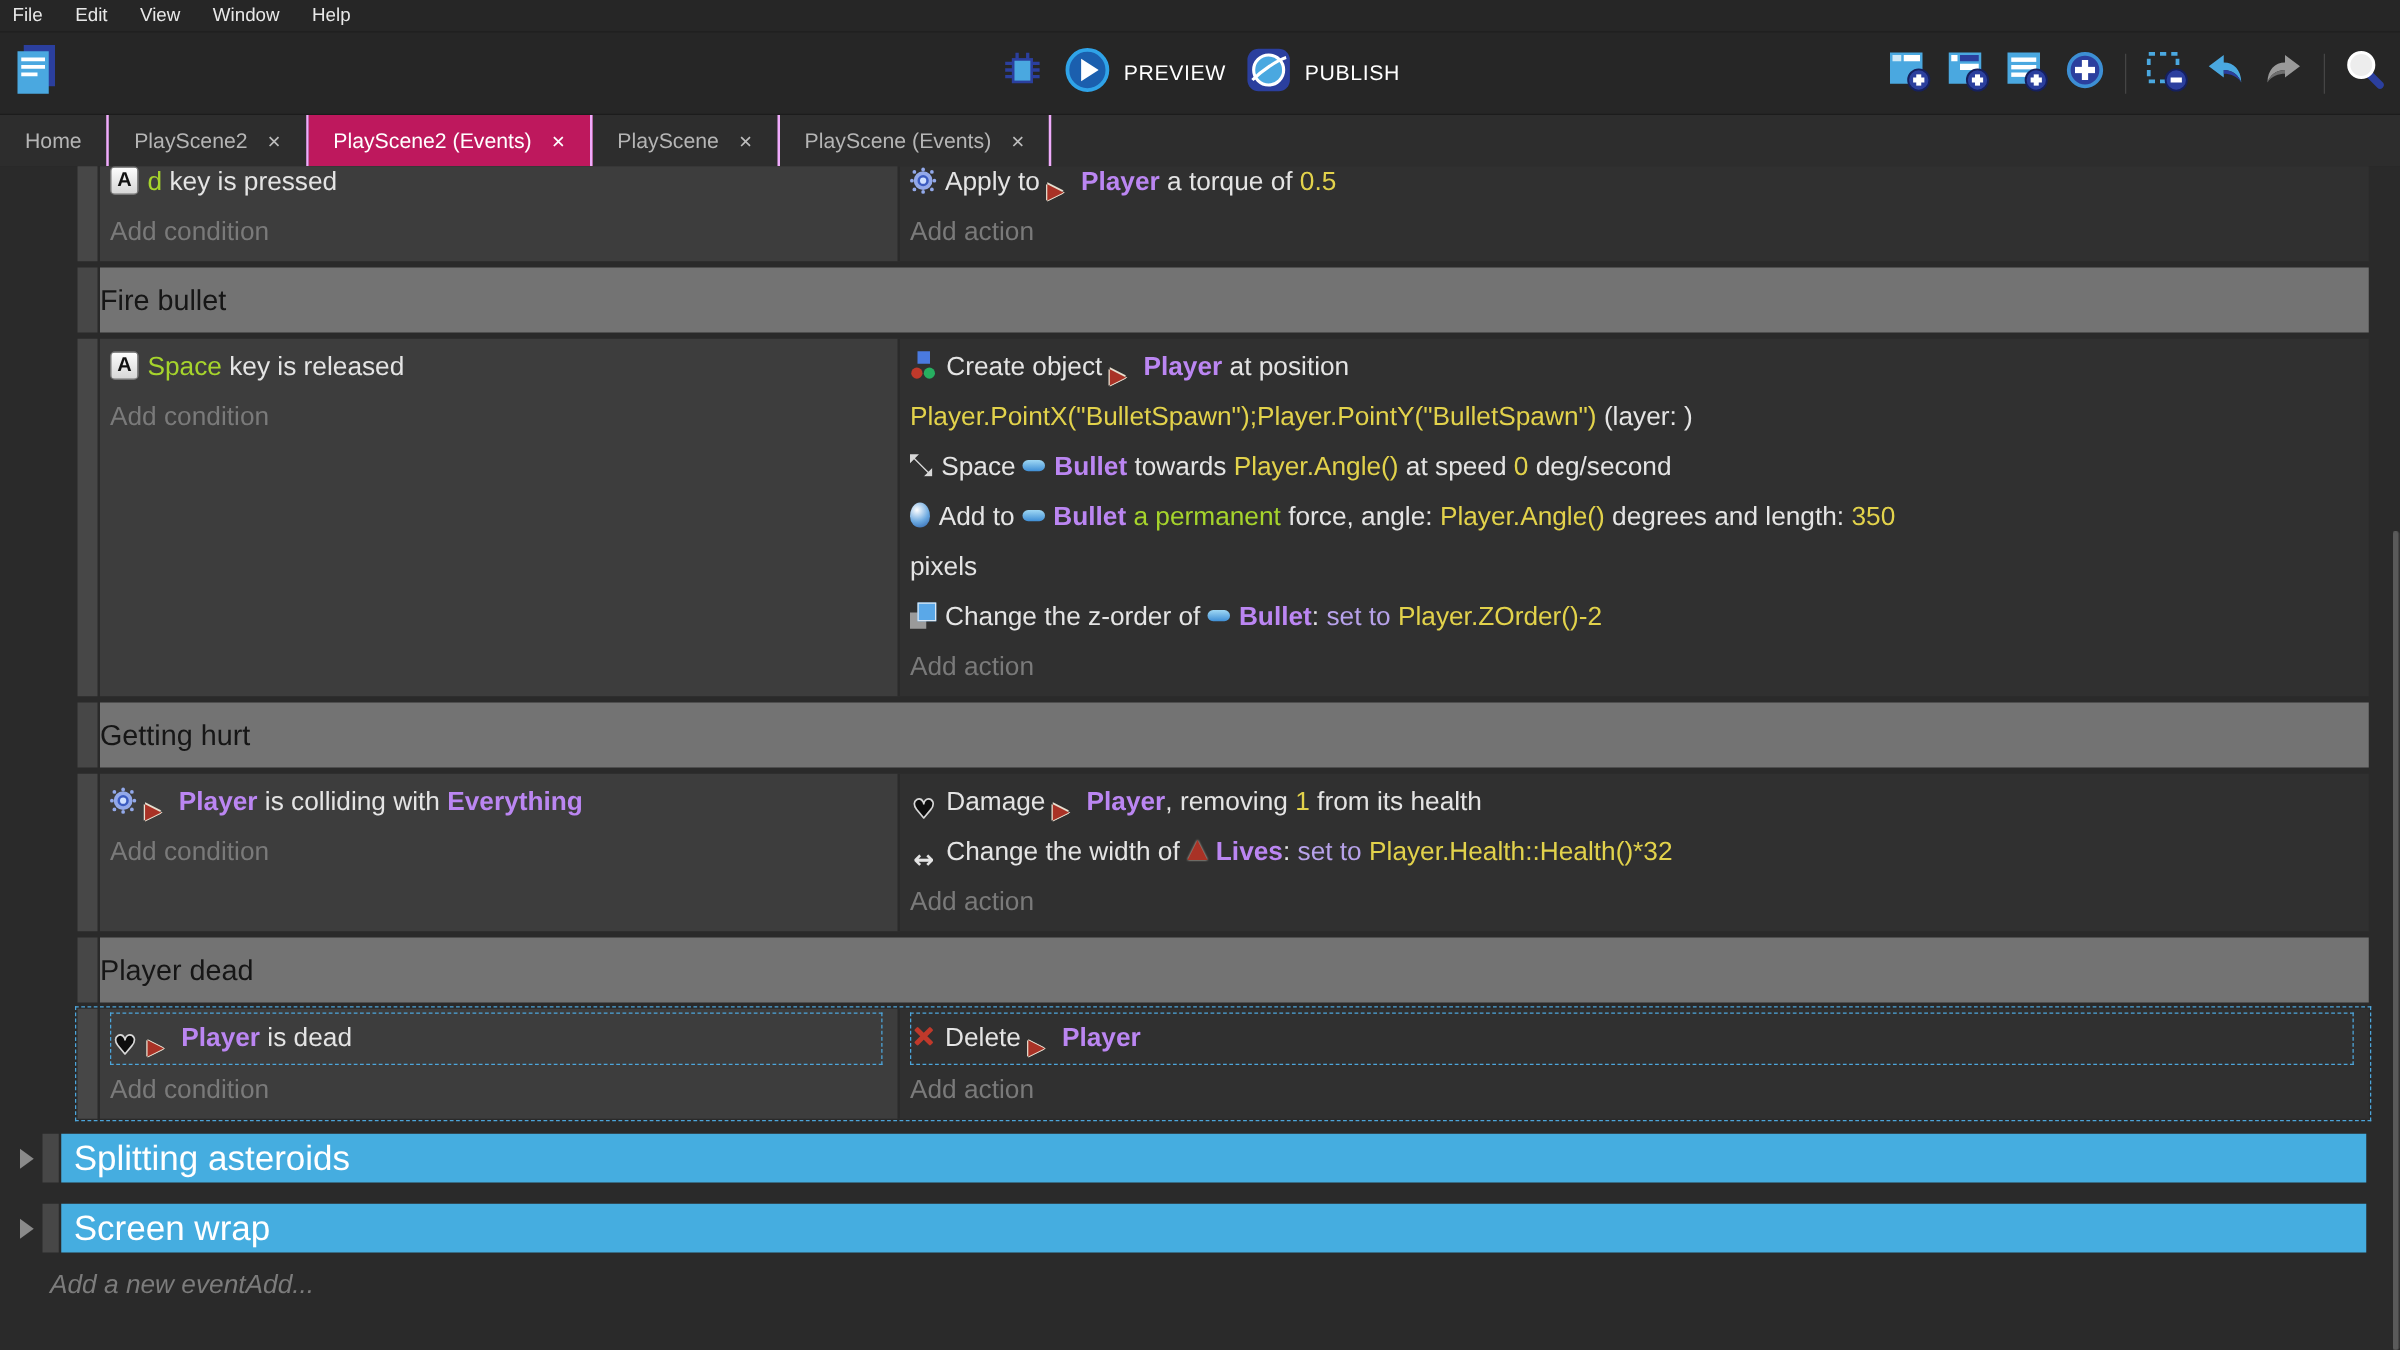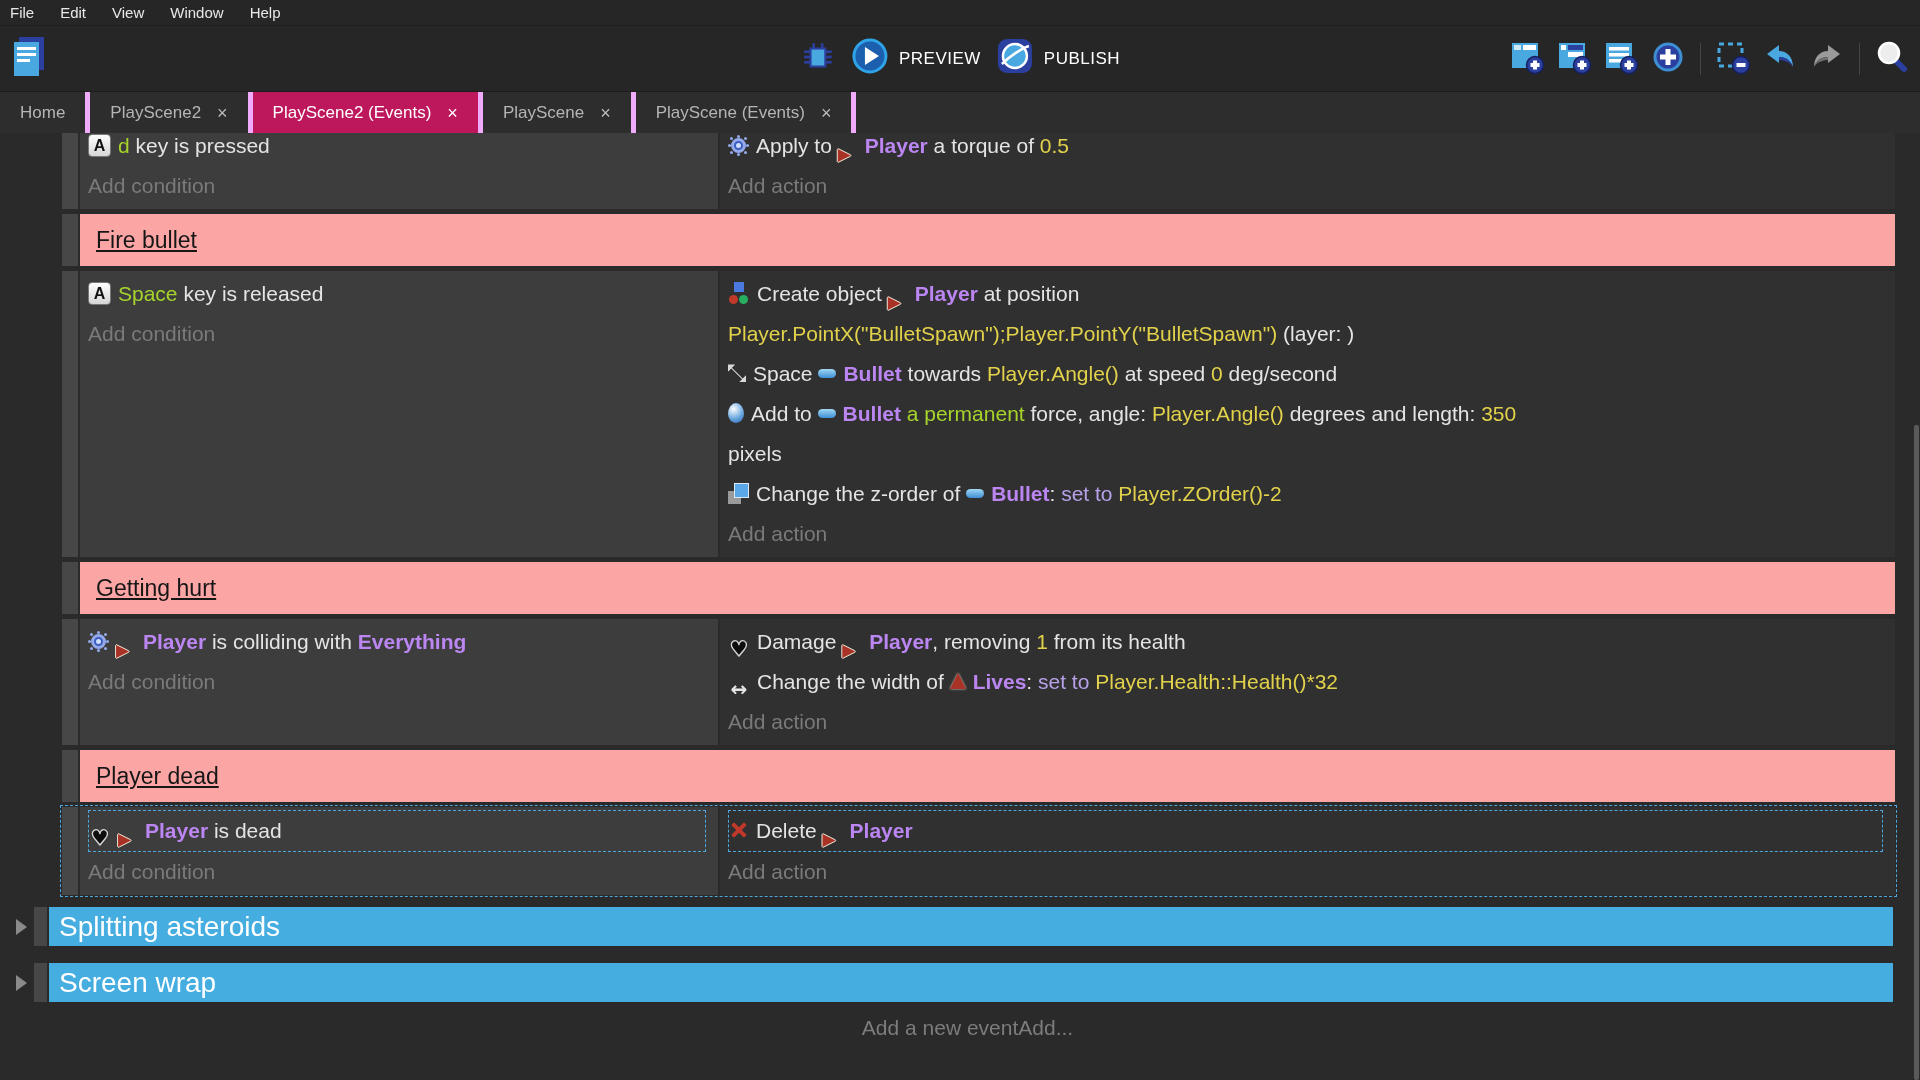--- a/index.html
+++ b/index.html
@@ -19,21 +19,21 @@
   .toolbar-center { position:absolute; left:50%; transform:translateX(-50%);
                     display:flex; align-items:center; gap:14px; }
   .tbtn { display:flex; align-items:center; gap:9px; background:none; border:none;
           color:#ffffff; font-size:17px; font-family:inherit; letter-spacing:.5px; }
   .toolbar-right { position:absolute; right:10px; display:flex; align-items:center; gap:11px; }
   .tsep { width:1px; height:32px; background:#454545; margin:0 3px; }
 
   
   .tabbar { height:41px; background:#2d2d2d; display:flex; align-items:stretch; }
   .tab { display:flex; align-items:center; padding:0 20px; gap:16px;
-         color:#b5b5b5; font-size:17px; border-right:5px solid #f0abfc; }
+         color:#b5b5b5; font-size:17px; border-right:2px solid #f0abfc; }
   .tab .close { font-size:18px; color:#bdbdbd; line-height:1; }
   .tab.active { background:#be185d; color:#ffffff; }
   .tab.active .close { color:#ffffff; }
 
   
   .events { height:947px; position:relative; overflow:hidden; background:#2a2a2a; padding-top:0; }
 
   .erow { display:flex; align-items:stretch; margin:0 25px 5px 62px; }
   .erow.first { margin-top:-10px; }
   .handle { width:16px; background:#474747; margin-right:2px; flex:none; }
@@ -48,36 +48,36 @@
 
   
   .seg.w    { color:#e4e4e4;text-align:center; }
   .seg.obj  { color:#bb86f2; font-weight:700; }
   .seg.expr { color:#e2d24b; }
   .seg.grn  { color:#a6d42c; }
   .seg.setto{ color:#b7a2ea; }
 
   
   .crow { display:flex; align-items:stretch; margin:0 25px 5px 62px; height:52px; }
-  .comment { flex:1; background:#fca5a5; color:#161616; font-size:23px;
-             display:flex; align-items:center; padding-left:16px;text-decoration:underline; }
+  .comment { flex:1; background:#737373; color:#161616; font-size:23px;
+             display:flex; align-items:center; padding-left:0; }
 
   
   .grow { display:flex; align-items:stretch; margin:0 27px 0 8px; height:39px; }
   .grow.g1 { margin-top:12px; margin-bottom:17px; }
   .gtri { width:26px; flex:none; display:flex; align-items:center; justify-content:center; }
   .gtri i { width:0; height:0; border-top:8px solid transparent; border-bottom:8px solid transparent;
             border-left:11px solid #8a8a8a; }
   .ghandle { width:13px; background:#474747; margin-right:2px; flex:none; }
   .group { flex:1; background:#45ade0; color:#ffffff; font-size:28px;
            display:flex; align-items:center; padding-left:10px; }
 
   
-  .frow { display:flex; justify-content:center; margin:14px 25px 0 40px;
-          color:#7c7c7c; font-size:21px; }
+  .frow { display:flex; justify-content:flex-start; margin:14px 25px 0 40px;
+          color:#7c7c7c; font-size:21px;font-style:italic; }
 
   .scrollthumb { position:fixed; right:1px; top:425px; width:5px; height:655px;
                  background:#5a5a5a; border-radius:2px; }
 
   
   .ricon { display:inline-block; vertical-align:middle; margin:0 7px 4px 0; position:relative; }
 
   .keyboard-key-icon { width:23px; height:23px; background:linear-gradient(#fdfdfd,#d6d6d6);
         border:1px solid #777; border-radius:4px; text-align:center; }
   .keyboard-key-icon::before { content:"A"; font-weight:bold; font-size:16px; color:#111;

